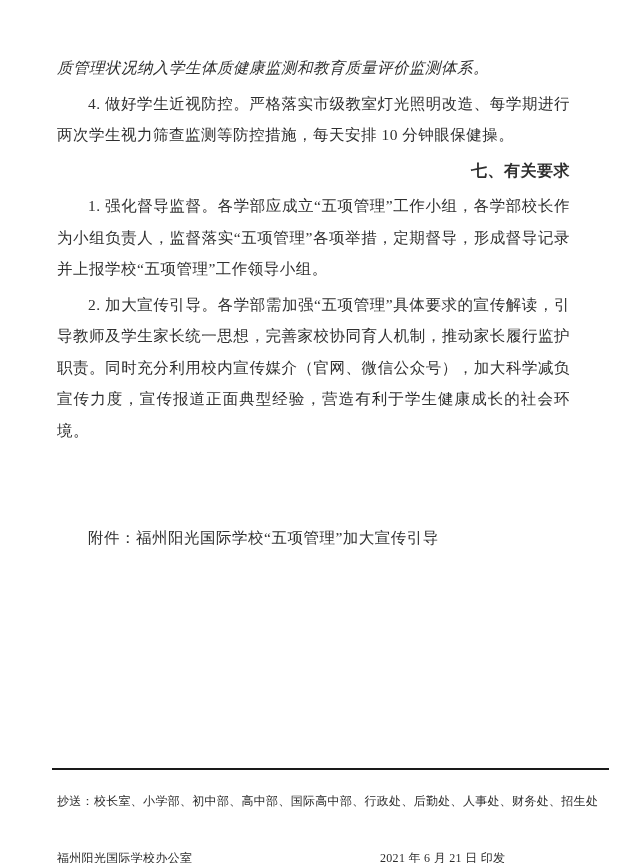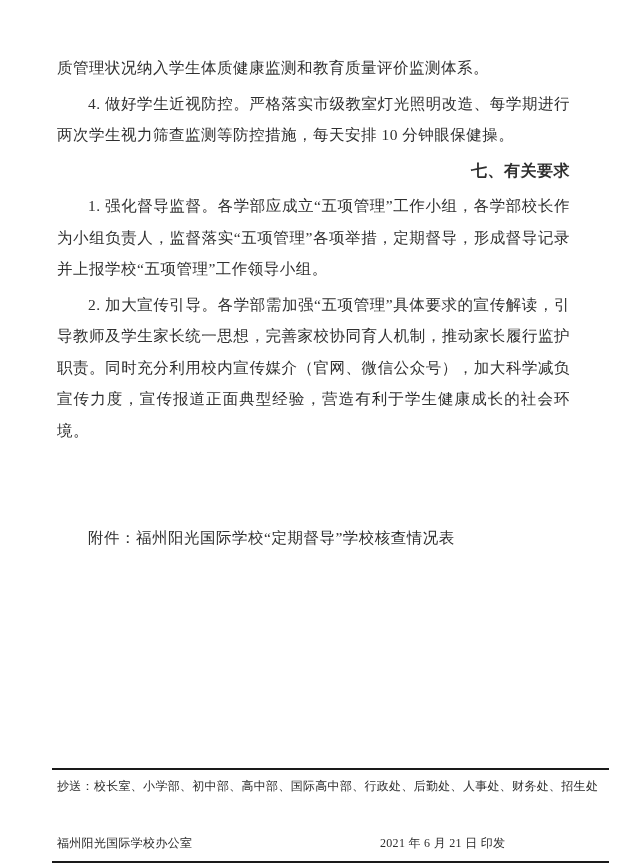--- a/index.html
+++ b/index.html
@@ -17,21 +17,21 @@
   .body-text {
     position: absolute;
     top: 52px;
     left: 57px;
     width: 513px;
     font-size: 15.5px;
     line-height: 31.5px;
     text-align: justify;
     letter-spacing: 0.5px;
   }
-  .continuation { text-indent: 0; }
+  .continuation { text-indent: 0; font-style: italic; }
   .para {
     margin-top: 4px;
     text-indent: 2em;
   }
   .heading {
     margin-top: 4px;
     text-indent: 2em;
     font-family: "Liberation Sans", "DejaVu Sans", sans-serif;
     font-weight: bold;
     font-size: 16px;
@@ -59,21 +59,21 @@
     font-size: 12px;
     line-height: 19px;
     color: #2b2b2b;
   }
   .rule {
     width: 100%;
     height: 2px;
     background: #1a1a1a;
   }
   .footer-cc {
-    padding: 7px 0 0 5px;
+    padding: 22px 0 0 5px;
     white-space: nowrap;
     letter-spacing: 0.3px;
   }
   .footer-issue-row {
     position: relative;
     padding: 0 0 0 5px;
     height: 19px;
     white-space: nowrap;
     letter-spacing: 0.3px;
     margin-top: 38px;
@@ -92,21 +92,21 @@
 <body>
 
 <div class="page">
 
   <div class="body-text">
     <p class="continuation">质管理状况纳入学生体质健康监测和教育质量评价监测体系。</p>
     <p class="para">4. 做好学生近视防控。严格落实市级教室灯光照明改造、每学期进行两次学生视力筛查监测等防控措施，每天安排 10 分钟眼保健操。</p>
     <p class="heading">七、有关要求</p>
     <p class="para">1. 强化督导监督。各学部应成立“五项管理”工作小组，各学部校长作为小组负责人，监督落实“五项管理”各项举措，定期督导，形成督导记录并上报学校“五项管理”工作领导小组。</p>
     <p class="para">2. 加大宣传引导。各学部需加强“五项管理”具体要求的宣传解读，引导教师及学生家长统一思想，完善家校协同育人机制，推动家长履行监护职责。同时充分利用校内宣传媒介（官网、微信公众号），加大科学减负宣传力度，宣传报道正面典型经验，营造有利于学生健康成长的社会环境。</p>
-    <p class="attachment">附件：福州阳光国际学校“定期督导”学校核查情况表</p>
+    <p class="attachment">附件：福州阳光国际学校“五项管理”加大宣传引导</p>
   </div>
 
 
   <div class="footer">
     <div class="rule"></div>
     <div class="footer-cc">抄送：校长室、小学部、初中部、高中部、国际高中部、行政处、后勤处、人事处、财务处、招生处</div>
     <div class="footer-issue-row">
       <span>福州阳光国际学校办公室</span>
       <span class="footer-print-date">2021 年 6 月 21 日  印发</span>
     </div>

